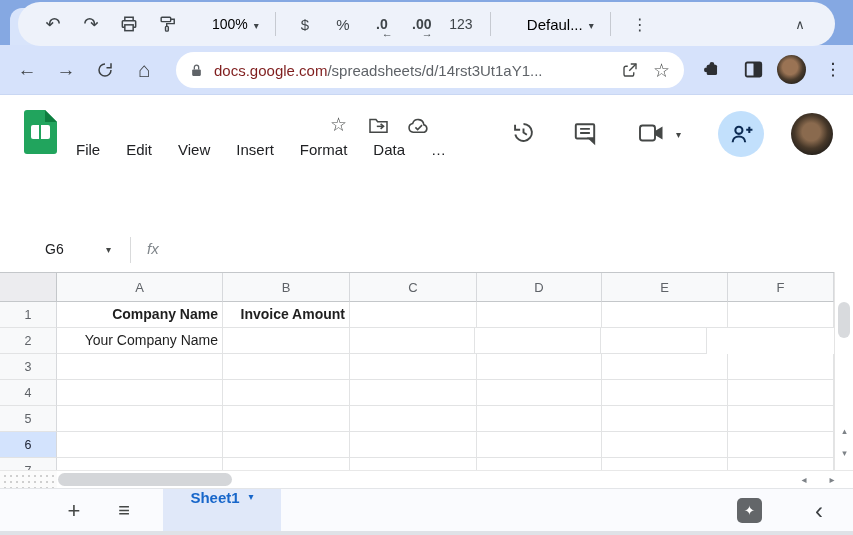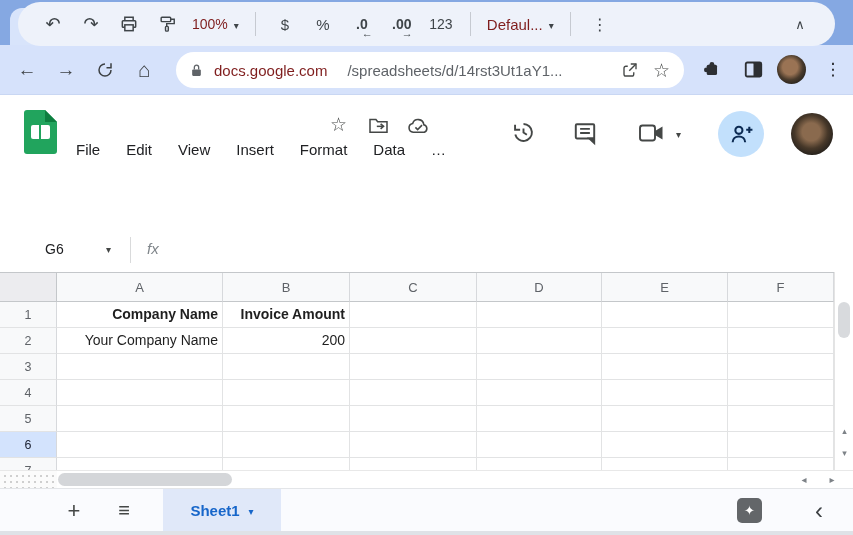--- a/index.html
+++ b/index.html
@@ -32,21 +32,21 @@
 
   
   .chromebar { position:absolute; left:0; top:45px; width:853px; height:49px; background:#d6e2fb; }
   .nav-ic { position:absolute; top:0; height:49px; width:30px; display:flex; align-items:center;
             justify-content:center; font-size:19px; color:#3c4043; }
   .address { position:absolute; left:176px; top:7px; width:508px; height:36px; background:#fff;
              border-radius:18px; display:flex; align-items:center; padding:0 14px; }
   .lock { color:#5f6368; margin-right:11px; flex:0 0 auto; }
   .url { font-size:15px; white-space:nowrap; overflow:hidden; flex:1; }
   .url .host { color:#7f1d1d; }
-  .url .path { color:#5f6368;margin-left:20px; }
+  .url .path { color:#5f6368; }
   .addr-ic { color:#444746; margin-left:14px; flex:0 0 auto; }
   .star-glyph { font-size:19px; color:#444746; line-height:1; }
   .ext-ic { position:absolute; top:0; height:49px; display:flex; align-items:center; justify-content:center; width:30px; color:#2d2f33; }
   .browser-avatar { position:absolute; left:777px; top:10px; width:29px; height:29px; border-radius:50%;
     background:radial-gradient(circle at 45% 42%, #9a7354 0 32%, #4a3b2c 55%, #23201c 80%); }
   .kebab { position:absolute; left:820px; top:0; height:49px; width:26px; display:flex; align-items:center;
            justify-content:center; font-size:17px; color:#202124; }
 
   
   .appheader { position:absolute; left:0; top:94px; width:853px; height:84px; background:#fff;
@@ -62,21 +62,21 @@
   .menubar { position:absolute; left:76px; top:46px; display:flex; gap:26px; font-size:15px; color:#202124; }
   .menubar span { cursor:default; }
   .hdr-ic { position:absolute; color:#444746; }
   .share-btn { position:absolute; left:718px; top:16px; width:46px; height:46px; border-radius:50%;
                background:#c2e0fc; display:flex; align-items:center; justify-content:center; color:#0b2a52; }
   .doc-avatar { position:absolute; left:791px; top:18px; width:42px; height:42px; border-radius:50%;
     background:radial-gradient(circle at 48% 45%, #8a6a4e 0 28%, #473829 52%, #201d1a 78%); }
   .toolpill { position:absolute; left:18px; top:2px; width:817px; height:44px; background:#eef2fa;
               border-radius:22px; display:flex; align-items:center; padding:0 16px; color:#3f4549; }
   .t-ic { width:38px; text-align:center; font-size:18px; color:#3f4549; display:flex; justify-content:center; }
-  .t-txt { font-size:14px; color:#7f1d1d; }
+  .t-txt { font-size:14px; color:#000000;margin-left:20px; }
   .t-caret { font-size:10px; color:#3f4549; margin:2px 0 0 6px; }
   .t-div { width:1px; height:24px; background:#c6cad1; margin:0 10px; }
   .dec-btn { position:relative; width:40px; text-align:center; font-size:14px; font-weight:bold; }
   .dec-btn .sub { position:absolute; left:50%; top:11px; font-size:11px; font-weight:normal; }
   .zoom-group, .font-group { display:flex; align-items:center; padding:0 6px; }
   .spacer { flex:1; }
 
   
   .formulabar { position:absolute; left:0; top:228px; width:853px; height:44px; background:#fff; }
   .namebox-txt { position:absolute; left:45px; top:13px; font-size:14px; color:#202124; }
@@ -115,21 +115,21 @@
   .h-left { position:absolute; left:792px; top:0; width:24px; height:18px; text-align:center; font-size:10px; line-height:18px; color:#7d8287; }
   .h-right { position:absolute; left:820px; top:0; width:24px; height:18px; text-align:center; font-size:10px; line-height:18px; color:#7d8287; }
 
   
   .sheetbar { position:absolute; left:0; top:488px; width:853px; height:43px; background:#fafbfe; border-top:1px solid #e3e5e8; }
   .sb-add { position:absolute; left:60px; top:0; width:28px; height:43px; display:flex; align-items:center;
             justify-content:center; font-size:22px; color:#444746; }
   .sb-all { position:absolute; left:110px; top:0; width:28px; height:43px; display:flex; align-items:center;
             justify-content:center; font-size:20px; color:#444746; }
   .sb-tab { position:absolute; left:163px; top:0; width:118px; height:43px; background:#e0e8f9;
-            display:flex; align-items:center; justify-content:center; gap:9px; }
+            display:flex; align-items:flex-start; justify-content:center; gap:9px; }
   .sb-tab .name { font-size:15px; font-weight:bold; color:#1766ca; }
   .sb-tab .caret { font-size:10px; color:#1766ca; margin-top:2px; }
   .sb-spark { position:absolute; left:737px; top:9px; width:25px; height:25px; background:#636669; border-radius:5px;
               display:flex; align-items:center; justify-content:center; color:#fff; font-size:13px; }
   .sb-collapse { position:absolute; left:805px; top:0; width:28px; height:43px; display:flex; align-items:center;
                  justify-content:center; font-size:24px; color:#3c4043; }
   .bottom-strip { position:absolute; left:0; top:531px; width:853px; height:4px; background:#dfe2e7; }
 </style>
 </head>
 <body>
@@ -329,21 +329,20 @@
     <div class="cell bold wa">Company Name</div>
     <div class="cell bold wb">Invoice Amount</div>
     <div class="cell wc"></div>
     <div class="cell wd"></div>
     <div class="cell we"></div>
     <div class="cell wf"></div>
   </div>
   <div class="grow">
     <div class="rowh">2</div>
     <div class="cell wa">Your Company Name</div>
-    <div class="cell num wb">200</div>
     <div class="cell wc"></div>
     <div class="cell wd"></div>
     <div class="cell we"></div>
     <div class="cell wf"></div>
   </div>
   <div class="grow">
     <div class="rowh">3</div>
     <div class="cell wa"></div>
     <div class="cell wb"></div>
     <div class="cell wc"></div>

